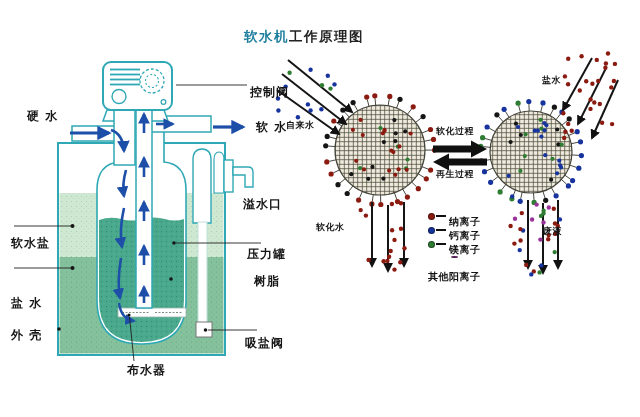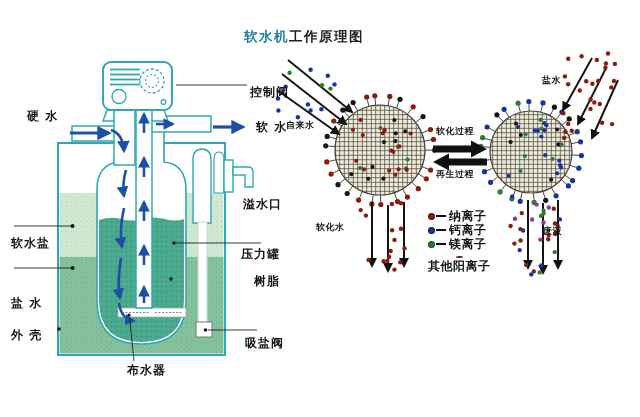--- a/index.html
+++ b/index.html
@@ -8,21 +8,21 @@
   svg.draw{position:absolute;left:0;top:0;}
   .title{position:absolute;left:244px;top:30px;font-size:13.5px;font-weight:bold;
          letter-spacing:1.5px;color:#222;white-space:nowrap;line-height:1;}
   .title .hl{color:#1f7f9f;}
   .lbl{position:absolute;font-size:12px;font-weight:bold;color:#151515;
        white-space:nowrap;line-height:1;letter-spacing:1px;}
   .lbl.small{font-size:9px;letter-spacing:0.5px;}
   .legend-row{position:absolute;display:flex;align-items:center;height:10px;}
   .ldot{width:7px;height:7px;border-radius:50%;display:inline-block;border:1px solid rgba(0,0,0,.45);box-sizing:border-box;}
   .ldash{width:10px;height:2px;background:#111;display:inline-block;margin:0 3px 0 1px;}
-  .ltext{font-size:12px;font-weight:bold;color:#151515;letter-spacing:0.5px;white-space:nowrap;}
+  .ltext{font-size:10px;font-weight:bold;color:#151515;letter-spacing:0.5px;white-space:nowrap;margin-top:12px;}
 </style>
 </head>
 <body>
 
 <div class="stage">
 
   <svg class="draw" width="640" height="417" viewBox="0 0 640 417">
     <defs>
       <marker id="mb" viewBox="0 0 8 8" refX="6.5" refY="4" markerWidth="4.5" markerHeight="4.5" orient="auto">
         <path d="M0,0 L8,4 L0,8 Z" fill="#1d4fa8"></path>
@@ -422,21 +422,21 @@
 
   <div class="title">
     <span class="hl">软水机</span><span>工作原理图</span>
   </div>
 
   <div class="lbl" style="left:250px;top:86px">控制阀</div>
   <div class="lbl" style="left:27px;top:110px">硬 水</div>
   <div class="lbl" style="left:256px;top:121px">软 水</div>
   <div class="lbl" style="left:243px;top:198px">溢水口</div>
   <div class="lbl" style="left:11px;top:237px">软水盐</div>
-  <div class="lbl" style="left:241px;top:248px">压力罐</div>
+  <div class="lbl" style="left:247px;top:248px">压力罐</div>
   <div class="lbl" style="left:254px;top:275px">树脂</div>
   <div class="lbl" style="left:11px;top:297px">盐 水</div>
   <div class="lbl" style="left:11px;top:329px">外 壳</div>
   <div class="lbl" style="left:245px;top:337px">吸盐阀</div>
   <div class="lbl" style="left:127px;top:364px">布水器</div>
 
   <div class="lbl small" style="left:286px;top:121px">自来水</div>
   <div class="lbl small" style="left:542px;top:76px">盐水</div>
   <div class="lbl small" style="left:436px;top:127px">软化过程</div>
   <div class="lbl small" style="left:436px;top:170px">再生过程</div>

